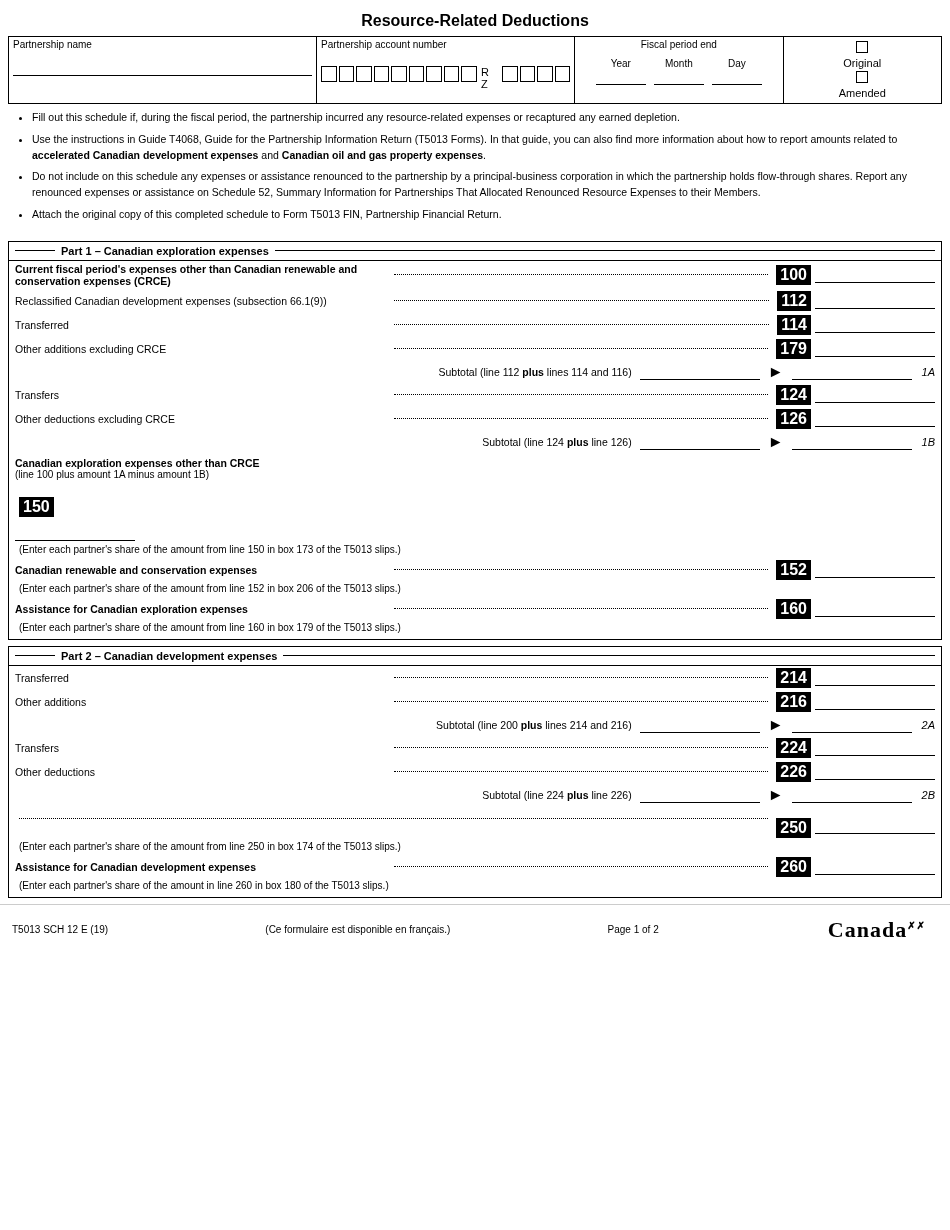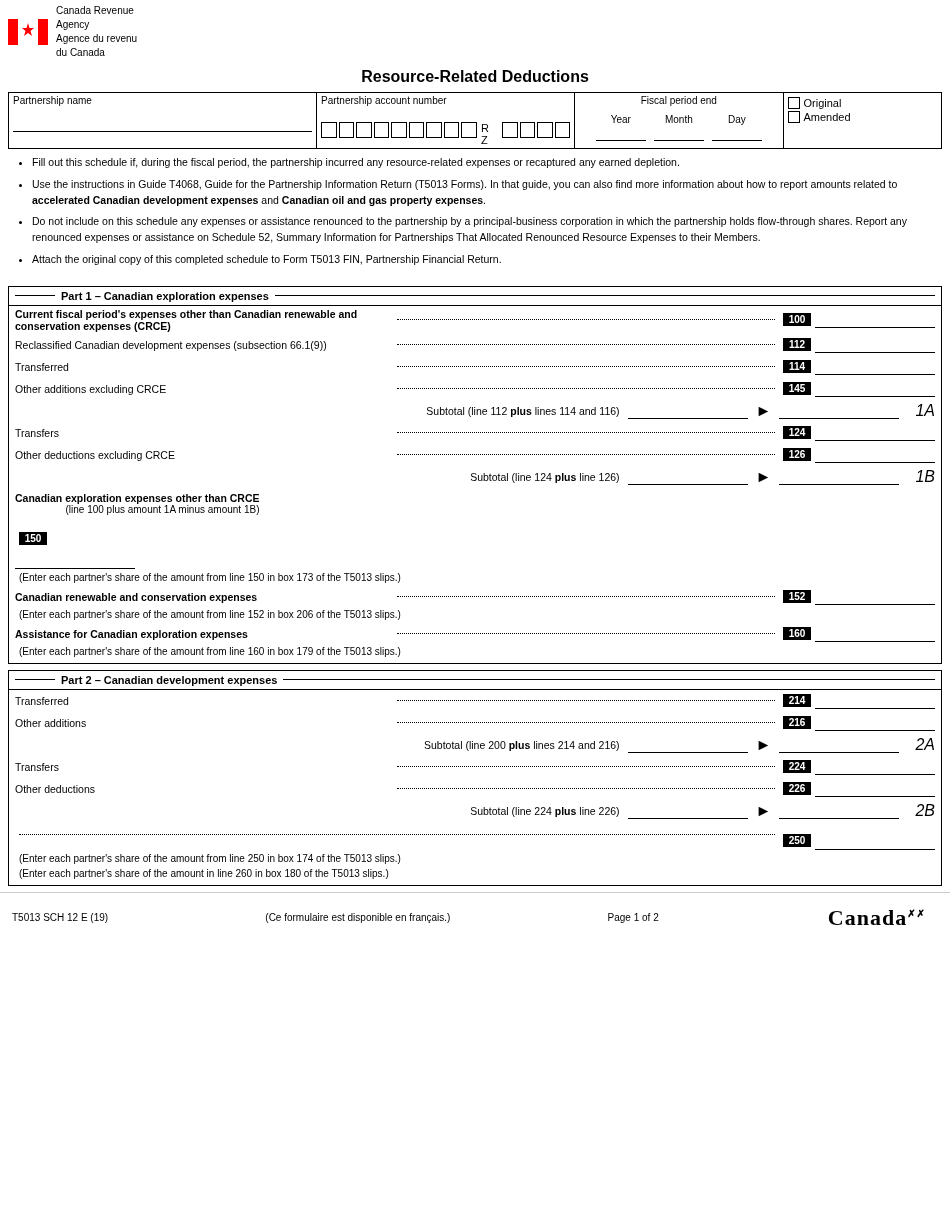--- a/index.html
+++ b/index.html
@@ -20,78 +20,61 @@
     .header-fields { display: flex; border: 1px solid #000; margin: 0 8px; }
     .field-partnership-name { flex: 3; border-right: 1px solid #000; padding: 2px 4px; }
     .field-account-number { flex: 2.5; border-right: 1px solid #000; padding: 2px 4px; }
     .field-fiscal-period { flex: 2; border-right: 1px solid #000; padding: 2px 4px; text-align: center; }
     .field-original-amended { flex: 1.5; padding: 2px 4px; }
     .field-label { font-size: 10px; color: #000; display: block; margin-bottom: 8px; }
     .field-input-line { border-bottom: 1px solid #000; min-height: 18px; width: 100%; margin-top: 2px; }
     .fiscal-cols { display: flex; gap: 8px; justify-content: center; font-size: 10px; }
     .fiscal-col { text-align: center; }
     .fiscal-line { border-bottom: 1px solid #000; min-height: 16px; width: 50px; }
-    .checkbox-row { display: flex; align-items: center; gap: 4px; margin: 2px 0; }
+    .checkbox-row { display: flex; align-items: center; gap: 4px; margin: 2px 17px; flex-direction: column; }
     .checkbox-box { width: 12px; height: 12px; border: 1px solid #000; display: inline-block; }
 
     .instructions { padding: 6px 12px; font-size: 10.5px; line-height: 1.5; }
     .instructions ul { list-style: disc; padding-left: 20px; }
     .instructions li { margin-bottom: 6px; }
 
     .form-section { margin: 6px 8px; border: 1px solid #000; }
     .part-header-line { display: flex; align-items: center; font-weight: bold; font-size: 11px; padding: 3px 6px; border-bottom: 1px solid #000; }
     .part-header-line::before { content: ''; display: inline-block; width: 40px; border-top: 1px solid #000; margin-right: 6px; }
     .part-header-line::after { content: ''; display: inline-block; flex: 1; border-top: 1px solid #000; margin-left: 6px; }
 
     .form-row { display: flex; align-items: center; padding: 2px 6px; min-height: 22px; }
     .form-row-bold { font-weight: bold; }
     .row-label { flex: 1; font-size: 10.5px; }
-    .line-number-box { background: #000; color: #fff; font-size: 10px; font-weight: bold; padding: 1px 4px; margin: 0 4px; min-width: 28px; text-align: center; }
+    .line-number-box { background: #000; color: #fff; font-size: 16px; font-weight: bold; padding: 1px 4px; margin: 0 4px; min-width: 28px; text-align: center; }
     .input-field { border-bottom: 1px solid #000; width: 120px; min-height: 16px; display: inline-block; }
 
     .subtotal-row { display: flex; align-items: center; padding: 2px 6px; min-height: 22px; justify-content: flex-end; }
     .subtotal-label { font-size: 10.5px; text-align: right; margin-right: 8px; }
     .subtotal-input { border-bottom: 1px solid #000; width: 120px; min-height: 16px; display: inline-block; }
     .arrow-right { font-size: 16px; margin: 0 8px; }
     .subtotal-final { border-bottom: 1px solid #000; width: 120px; min-height: 16px; display: inline-block; }
-    .subtotal-letter { font-size: 16px; margin-left: 16px; font-style: italic; }
+    .subtotal-letter { font-size: 11px; margin-left: 10px; font-style: italic; }
 
     .note-row { padding: 1px 10px 3px; font-size: 10px; color: #000; }
 
     .canada-logo-area { display: flex; justify-content: flex-end; padding: 6px 12px; }
 
     .footer { display: flex; justify-content: space-between; align-items: center; padding: 6px 12px; font-size: 10px; border-top: 1px solid #ccc; margin-top: 4px; }
 
     .bold { font-weight: bold; }
     .italic { font-style: italic; }
     .seg-box { border: 1px solid #000; width: 16px; height: 16px; display: inline-block; }
 
     .rz-inline { display: flex; align-items: center; justify-content: center; gap: 3px; }
   </style>
 </head>
 <body>
 
 <div class="top-bar">
-  <div class="logo-area">
-    <div class="canada-flag">
-      <svg viewBox="0 0 40 26" width="40" height="26">
-        <rect x="0" y="0" width="10" height="26" fill="#FF0000"></rect>
-        <rect x="10" y="0" width="20" height="26" fill="#FFFFFF"></rect>
-        <rect x="30" y="0" width="10" height="26" fill="#FF0000"></rect>
-
-        <polygon points="20,4 21.5,9 26,9 22.5,12 24,17 20,14 16,17 17.5,12 14,9 18.5,9" fill="#FF0000"></polygon>
-      </svg>
-    </div>
-    <div class="agency-text">
-      <div><span>Canada Revenue</span><br>
-      <span>Agency</span></div>
-      <div><span>Agence du revenu</span><br>
-      <span>du Canada</span></div>
-    </div>
-  </div>
 </div>
 
 <div class="form-title">Resource-Related Deductions</div>
 
 <div class="header-fields">
   <div class="field-partnership-name">
     <span class="field-label">Partnership name</span>
     <div class="field-input-line"></div>
   </div>
   <div class="field-account-number">
@@ -173,21 +156,21 @@
   <div class="form-row">
     <span class="row-label">Transferred</span>
     <span style="flex:1; border-bottom: 1px dotted #000; margin: 0 4px;"></span>
     <span class="line-number-box">114</span>
     <span class="input-field"></span>
   </div>
 
   <div class="form-row">
     <span class="row-label">Other additions excluding CRCE</span>
     <span style="flex:1; border-bottom: 1px dotted #000; margin: 0 4px;"></span>
-    <span class="line-number-box">145</span>
+    <span class="line-number-box">179</span>
     <span class="input-field"></span>
   </div>
 
   <div class="subtotal-row">
     <span class="subtotal-label">Subtotal (line 112 <strong>plus</strong> lines 114 and 116)</span>
     <span class="subtotal-input"></span>
     <span class="arrow-right">►</span>
     <span class="subtotal-final"></span>
     <span class="subtotal-letter italic">1A</span>
   </div>
@@ -210,21 +193,21 @@
     <span class="subtotal-label">Subtotal (line 124 <strong>plus</strong> line 126)</span>
     <span class="subtotal-input"></span>
     <span class="arrow-right">►</span>
     <span class="subtotal-final"></span>
     <span class="subtotal-letter italic">1B</span>
   </div>
 
   <div class="form-row form-row-bold" style="align-items: flex-start; padding-top: 4px; flex-direction: column;">
     <div class="row-label">
       <div class="bold">Canadian exploration expenses other than CRCE</div>
-      <div style="font-weight: normal; font-size: 10px; text-align: right;">(line 100 plus amount 1A minus amount 1B)</div>
+      <div style="font-weight: normal; font-size: 10px;">(line 100 plus amount 1A minus amount 1B)</div>
     </div>
     <span style="flex:1; border-bottom: 1px dotted #000; margin: 8px 4px 0;"></span>
     <span class="line-number-box" style="margin-top:8px;">150</span>
     <span class="input-field" style="margin-top:8px;"></span>
   </div>
   <div class="note-row">(Enter each partner's share of the amount from line 150 in box 173 of the T5013 slips.)</div>
 
   <div class="form-row form-row-bold">
     <span class="row-label bold">Canadian renewable and conservation expenses</span>
     <span style="flex:1; border-bottom: 1px dotted #000; margin: 0 4px;"></span>
@@ -290,20 +273,26 @@
     <span class="subtotal-letter italic">2B</span>
   </div>
 
   <div class="form-row form-row-bold" style="align-items: flex-start; padding-top: 4px;">
     <span style="flex:1; border-bottom: 1px dotted #000; margin: 8px 4px 0;"></span>
     <span class="line-number-box" style="margin-top:8px;">250</span>
     <span class="input-field" style="margin-top:8px;"></span>
   </div>
   <div class="note-row">(Enter each partner's share of the amount from line 250 in box 174 of the T5013 slips.)</div>
 
+  <div class="form-row form-row-bold">
+    <span class="row-label bold">Assistance for Canadian development expenses</span>
+    <span style="flex:1; border-bottom: 1px dotted #000; margin: 0 4px;"></span>
+    <span class="line-number-box">260</span>
+    <span class="input-field"></span>
+  </div>
   <div class="note-row" style="padding-bottom:6px;">(Enter each partner's share of the amount in line 260 in box 180 of the T5013 slips.)</div>
 </div>
 
 <div class="footer">
   <span>T5013 SCH 12 E (19)</span>
   <span>(Ce formulaire est disponible en français.)</span>
   <span>Page 1 of 2</span>
   <div class="canada-logo-area">
     <span style="font-size: 22px; font-weight: bold; font-family: serif; letter-spacing: 1px;">Canada<sup style="font-size:10px;">✗✗</sup></span>
   </div>

